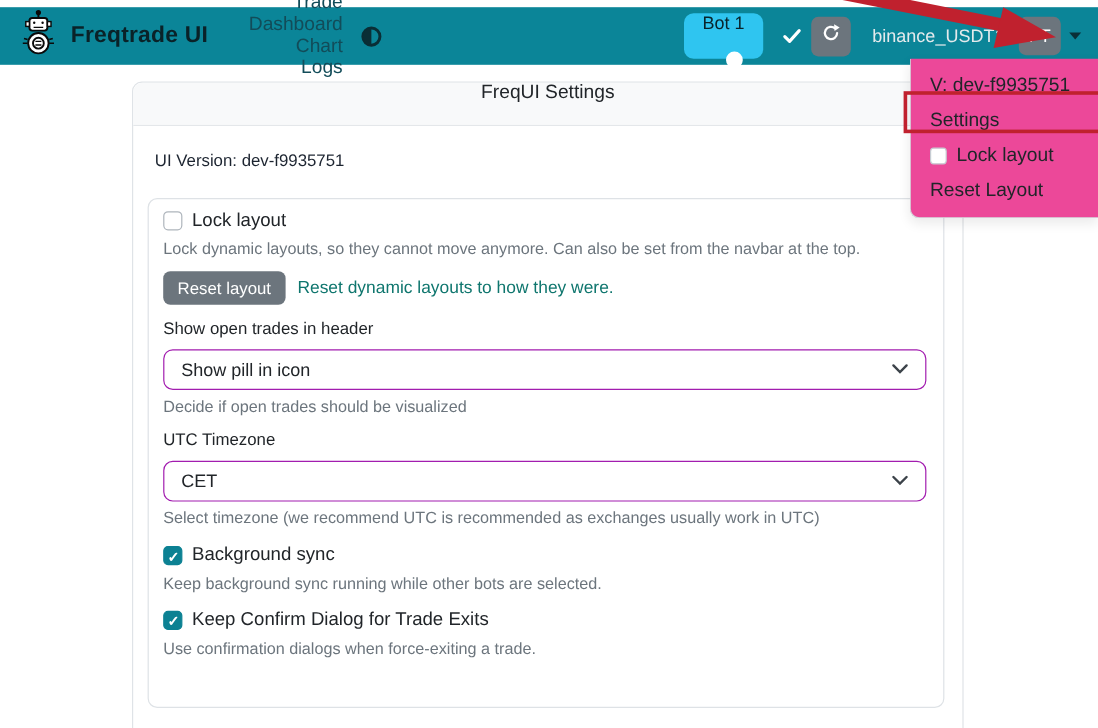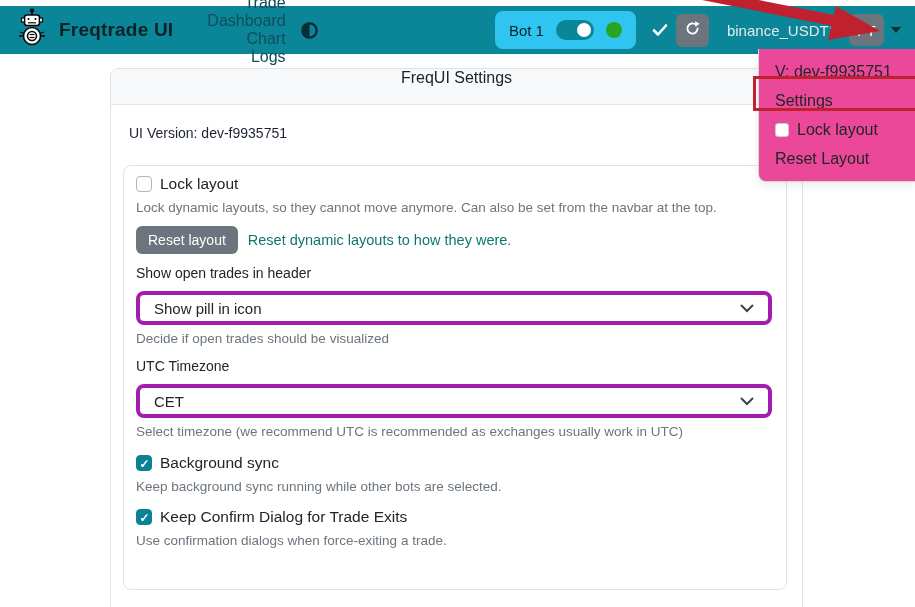--- a/index.html
+++ b/index.html
@@ -10,21 +10,21 @@
   
   .navbar { position:absolute; left:0; top:6px; width:915px; height:48px;
             background:#0b8598; display:flex; align-items:center; padding:0 14px; }
   .brand { display:flex; align-items:center; gap:9px; }
   .brand-title { font-size:19px; font-weight:600; color:#0a2228; letter-spacing:.2px; }
   .nav-links { display:flex; align-items:flex-end; margin-left:22px;flex-direction:column; }
   .nav-link { font-size:16px; color:#124c59; padding:0 12px; cursor:pointer; }
   .theme-btn { margin-left:2px; cursor:pointer; display:flex; align-items:center; }
   .nav-right { margin-left:auto; display:flex; align-items:center; }
   .bot-pill { background:#2fc5f0; border-radius:8px; height:38px; display:flex;
-              align-items:center; gap:12px; padding:0 14px; cursor:pointer; }
+              align-items:center; gap:12px; padding:0 14px; cursor:pointer;flex-direction:column; }
   .bot-pill-label { font-size:15px; color:#09242b; }
   .toggle { width:38px; height:20px; border-radius:10px; background:#0b8598; position:relative; }
   .toggle .knob { position:absolute; right:3px; top:3px; width:14px; height:14px;
                   border-radius:50%; background:#fff; }
   .status-dot { width:16px; height:16px; border-radius:50%; background:#28a523; }
   .nav-check { margin-left:16px; display:flex; }
   .reload-btn { margin-left:8px; width:33px; height:33px; border-radius:6px; background:#6c757d;
                 display:flex; align-items:center; justify-content:center; cursor:pointer; }
   .login-name { margin-left:18px; font-size:15px; color:#e4eaec; }
   .avatar { margin-left:12px; width:35px; height:32px; border-radius:6px; background:#6c757d;
@@ -68,21 +68,21 @@
                        font-weight:bold; color:#fff; }
   .check-label { font-size:15.5px; color:#212529; }
   .help { font-size:13.5px; color:#6c757d; margin-top:5px; line-height:18px; }
 
   .reset-row { margin-top:9px; display:flex; align-items:center; gap:10px; }
   .btn-secondary { background:#6c757d; color:#fff; font-size:14px; border:none; border-radius:6px;
                    padding:6px 12px; height:28px; cursor:pointer; font-family:inherit; }
   .reset-help { font-size:14.5px; color:#0f766e; }
 
   .field-label { margin-top:11px; font-size:14px; color:#212529; height:19px; }
-  .select { margin-top:7px; height:34px; border:4px solid #a21caf; border-radius:8px; background:#fff;
+  .select { margin-top:7px; height:34px; border:1px solid #a21caf; border-radius:8px; background:#fff;
             display:flex; align-items:center; justify-content:space-between; padding:0 14px;
             cursor:pointer; }
   .select-value { font-size:15px; color:#212529; }
 
   .mt12 { margin-top:12px; } .mt11 { margin-top:11px; } .mt10 { margin-top:10px; }
 </style>
 </head>
 <body>
 
 <div id="screen">

